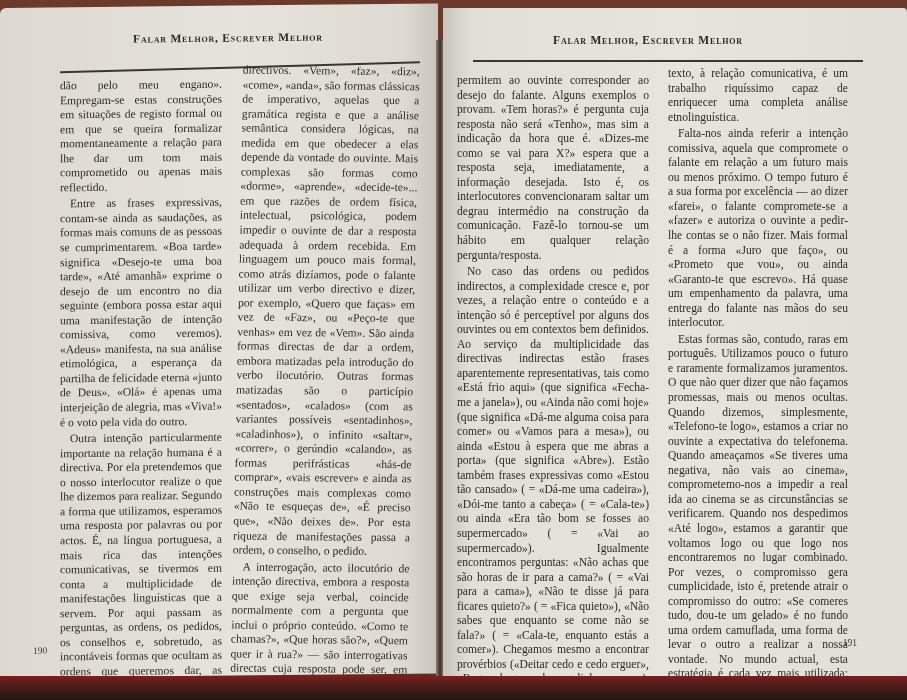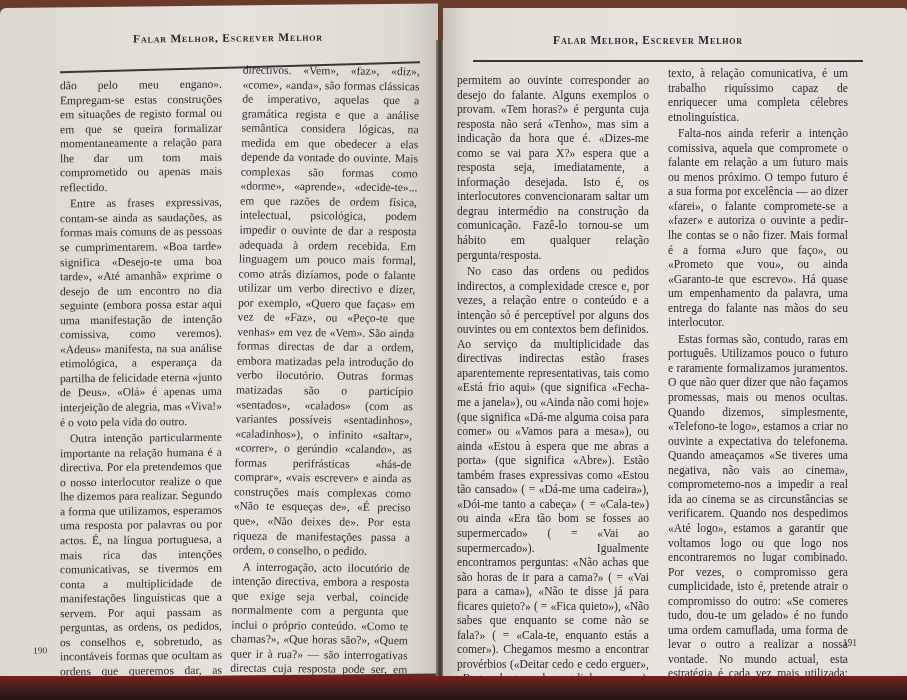--- a/index.html
+++ b/index.html
@@ -96,21 +96,21 @@
     <div class="running-head">Falar Melhor, Escrever Melhor</div>
     <div class="rule"></div>
 
     <div class="column col1">
       <p>permitem ao ouvinte corresponder ao desejo do falante. Alguns exemplos o provam. «Tem horas?» é pergunta cuja resposta não será «Tenho», mas sim a indicação da hora que é. «Dizes-me como se vai para X?» espera que a resposta seja, imediatamente, a informação desejada. Isto é, os interlocutores convencionaram saltar um degrau intermédio na construção da comunicação. Fazê-lo tornou-se um hábito em qualquer relação pergunta/resposta.</p>
       <p class="indent">No caso das ordens ou pedidos indirectos, a complexidade cresce e, por vezes, a relação entre o conteúdo e a intenção só é perceptível por alguns dos ouvintes ou em contextos bem definidos. Ao serviço da multiplicidade das directivas indirectas estão frases aparentemente representativas, tais como «Está frio aqui» (que significa «Fecha-me a janela»), ou «Ainda não comi hoje» (que significa «Dá-me alguma coisa para comer» ou «Vamos para a mesa»), ou ainda «Estou à espera que me abras a porta» (que significa «Abre»). Estão também frases expressivas como «Estou tão cansado» ( = «Dá-me uma cadeira»), «Dói-me tanto a cabeça» ( = «Cala-te») ou ainda «Era tão bom se fosses ao supermercado» ( = «Vai ao supermercado»). Igualmente encontramos perguntas: «Não achas que são horas de ir para a cama?» ( = «Vai para a cama»), «Não te disse já para ficares quieto?» ( = «Fica quieto»), «Não sabes que enquanto se come não se fala?» ( = «Cala-te, enquanto estás a comer»). Chegamos mesmo a encontrar provérbios («Deitar cedo e cedo erguer», «Bago a bago enche a galinha o papo»), frases da Bíblia, de autores célebres, da sabedoria popular, etc. ...</p>
 
     </div>
 
     <div class="column col2">
-      <p>texto, à relação comunicativa, é um trabalho riquíssimo capaz de enriquecer uma completa célebres etnolinguística.</p>
+      <p>texto, à relação comunicativa, é um trabalho riquíssimo capaz de enriquecer uma completa análise etnolinguística.</p>
       <p class="indent">Falta-nos ainda referir a intenção comissiva, aquela que compromete o falante em relação a um futuro mais ou menos próximo. O tempo futuro é a sua forma por excelência — ao dizer «farei», o falante compromete-se a «fazer» e autoriza o ouvinte a pedir-lhe contas se o não fizer. Mais formal é a forma «Juro que faço», ou «Prometo que vou», ou ainda «Garanto-te que escrevo». Há quase um empenhamento da palavra, uma entrega do falante nas mãos do seu interlocutor.</p>
       <p class="indent">Estas formas são, contudo, raras em português. Utilizamos pouco o futuro e raramente formalizamos juramentos. O que não quer dizer que não façamos promessas, mais ou menos ocultas. Quando dizemos, simplesmente, «Telefono-te logo», estamos a criar no ouvinte a expectativa do telefonema. Quando ameaçamos «Se tiveres uma negativa, não vais ao cinema», comprometemo-nos a impedir a real ida ao cinema se as circunstâncias se verificarem. Quando nos despedimos «Até logo», estamos a garantir que voltamos logo ou que logo nos encontraremos no lugar combinado. Por vezes, o compromisso gera cumplicidade, isto é, pretende atrair o compromisso do outro: «Se comeres tudo, dou-te um gelado» é no fundo uma ordem camuflada, uma forma de levar o outro a realizar a nossa vontade. No mundo actual, esta estratégia é cada vez mais utilizada: «Se pagar a taxa, pode ganhar um frigorífico», «Se declarar os impostos até Maio, tem um benefício de 10%», «Se votar em mim ... será feliz!». O compromisso não está sempre explícito, naturalmente, mas supõe-se que, ao formular a condicional, o falante está a prometer incluir o pagador de taxa na lista dos possíveis premiados, a isentá-lo de 10% do imposto, a fazê-lo feliz. Tal como veremos nas máximas conversacionais, a intenção comissiva</p>
     </div>
 
     <div class="folio">191</div>
   </div>
 
   <div class="bottom-shadow"></div>
 </div>
 

